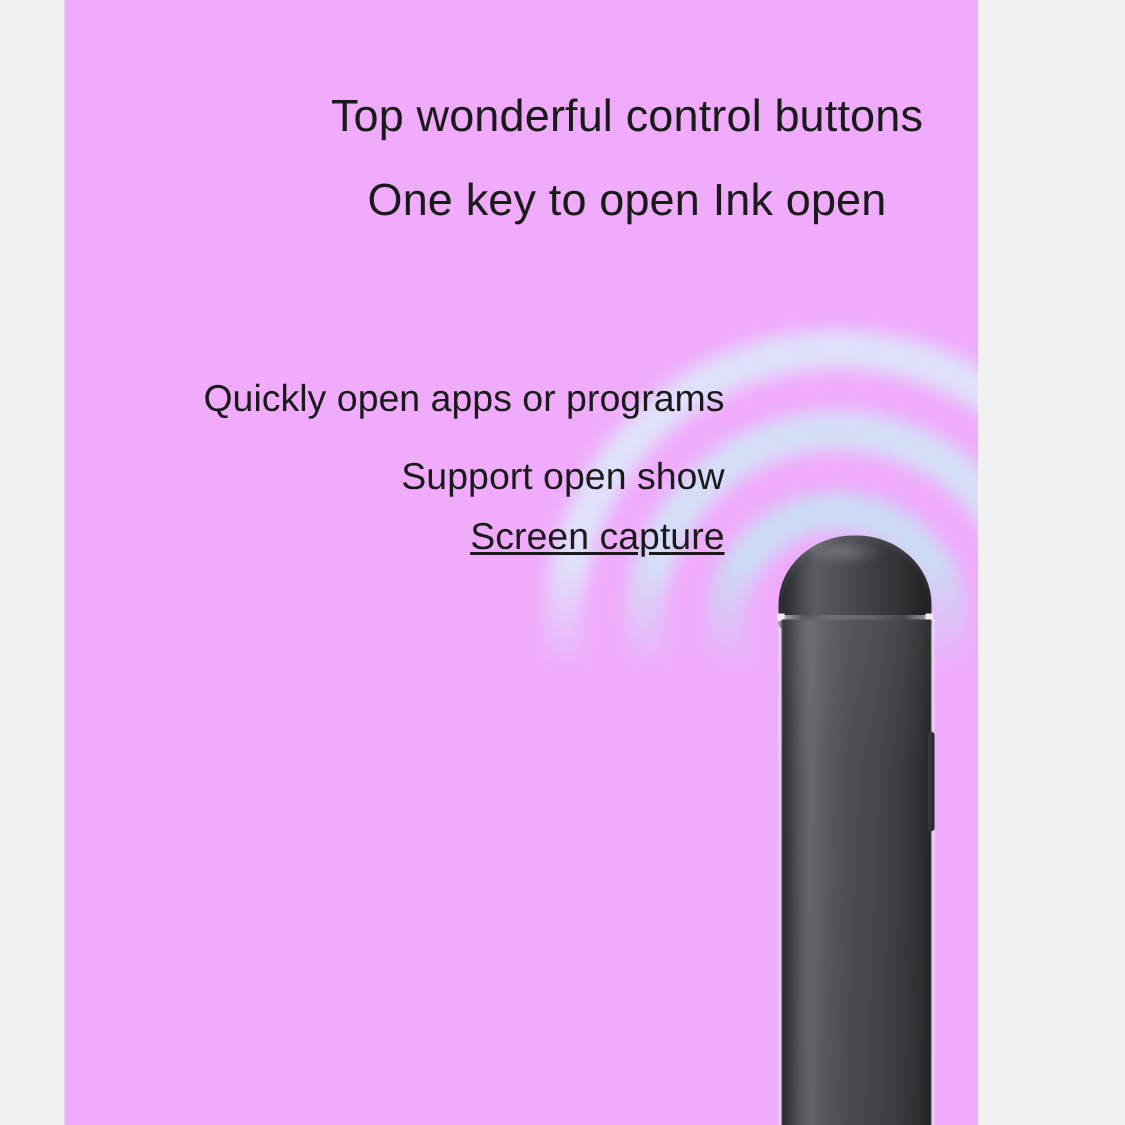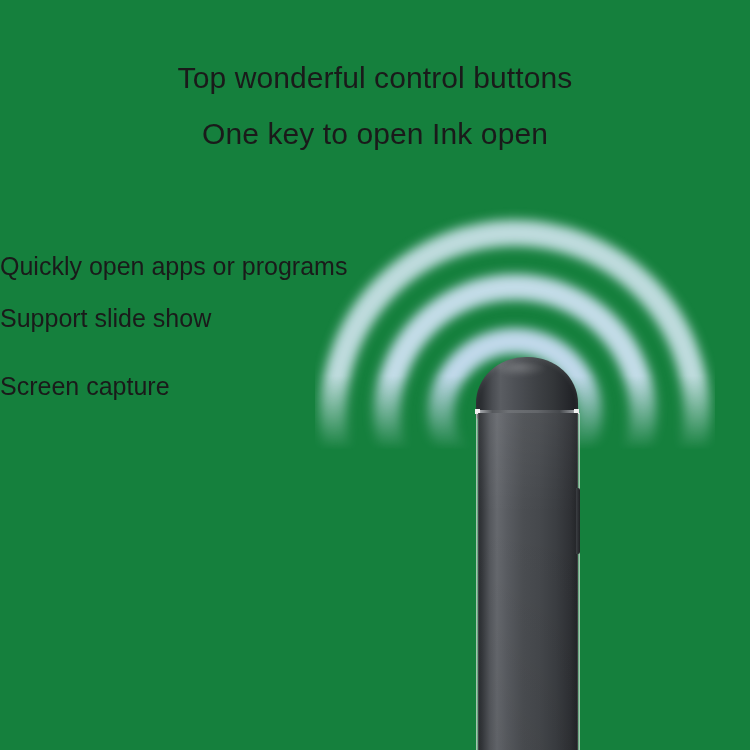--- a/index.html
+++ b/index.html
@@ -9,24 +9,25 @@
   body {
     width: 750px;
     height: 750px;
     background: #f1f1f1;
     font-family: "Liberation Sans", sans-serif;
     overflow: hidden;
   }
 
   #stage {
     position: relative;
-    width: 750px;
+    width: 609px;
     height: 750px;
-    background: #15803d;
+    background: #f0abfc;
     overflow: hidden;
+    margin-left: 43px;
   }
 
   
   .headline {
     position: absolute;
     left: 0;
     top: 50px;
     width: 750px;
     text-align: center;
     color: #1a1a1a;
@@ -43,24 +44,24 @@
   .features {
     position: absolute;
     left: 0;
     top: 252px;
     width: 460px;
     color: #1a1a1a;
     font-size: 25px;
     font-weight: 400;
     white-space: nowrap;
   }
-  .feature-line { position: absolute; left: 0; width: 440px; text-align: left; }
+  .feature-line { position: absolute; left: 0; width: 440px; text-align: right; }
   .feature-line.f0 { top: 0px;  padding-right: 22px; }
   .feature-line.f1 { top: 52px; padding-right: 18px; }
-  .feature-line.f2 { top: 120px; padding-right: 0px; }
+  .feature-line.f2 { top: 92px; padding-right: 0px; text-decoration: underline; }
 
   
   .rings {
     position: absolute;
     left: 315px;
     top: 185px;
     width: 400px;
     height: 265px;
     pointer-events: none;
   }
@@ -242,17 +243,17 @@
     <div class="side-button"></div>
   </div>
 
   <div class="headline">
     <div class="headline-line-1">Top wonderful control buttons</div>
     <div class="headline-line-2">One key to open Ink open</div>
   </div>
 
   <div class="features">
     <div class="feature-line f0">Quickly open apps or programs</div>
-    <div class="feature-line f1">Support slide show</div>
+    <div class="feature-line f1">Support open show</div>
     <div class="feature-line f2">Screen capture</div>
   </div>
 
 </div>
 
 </body></html>

